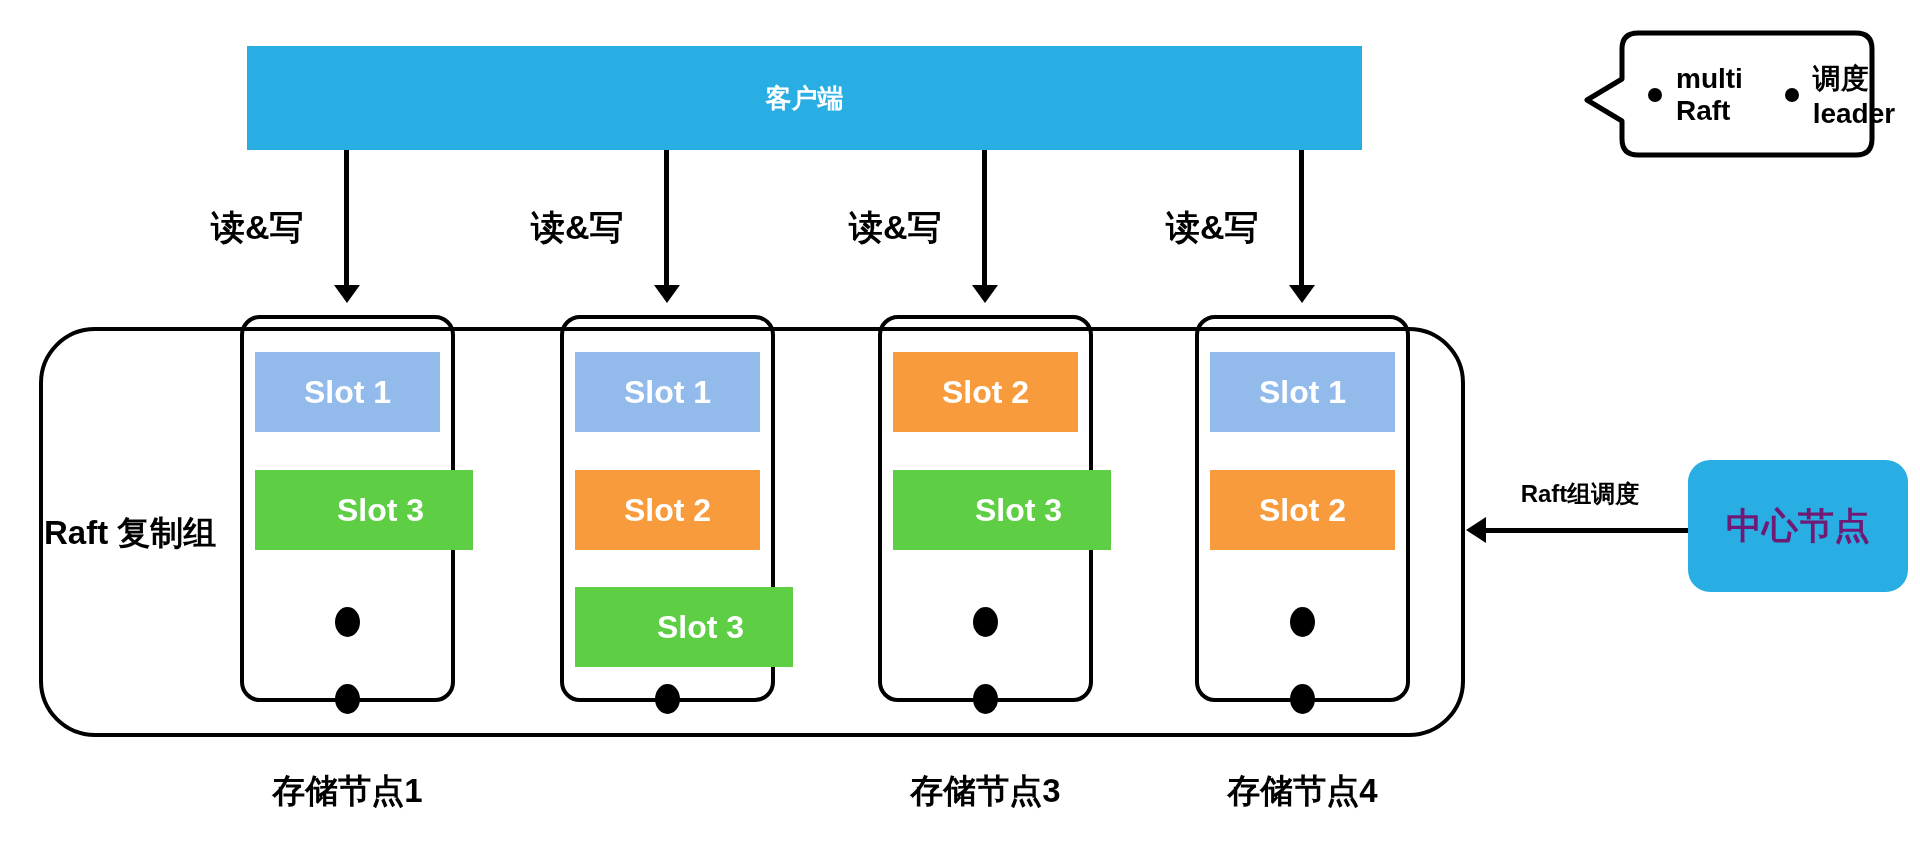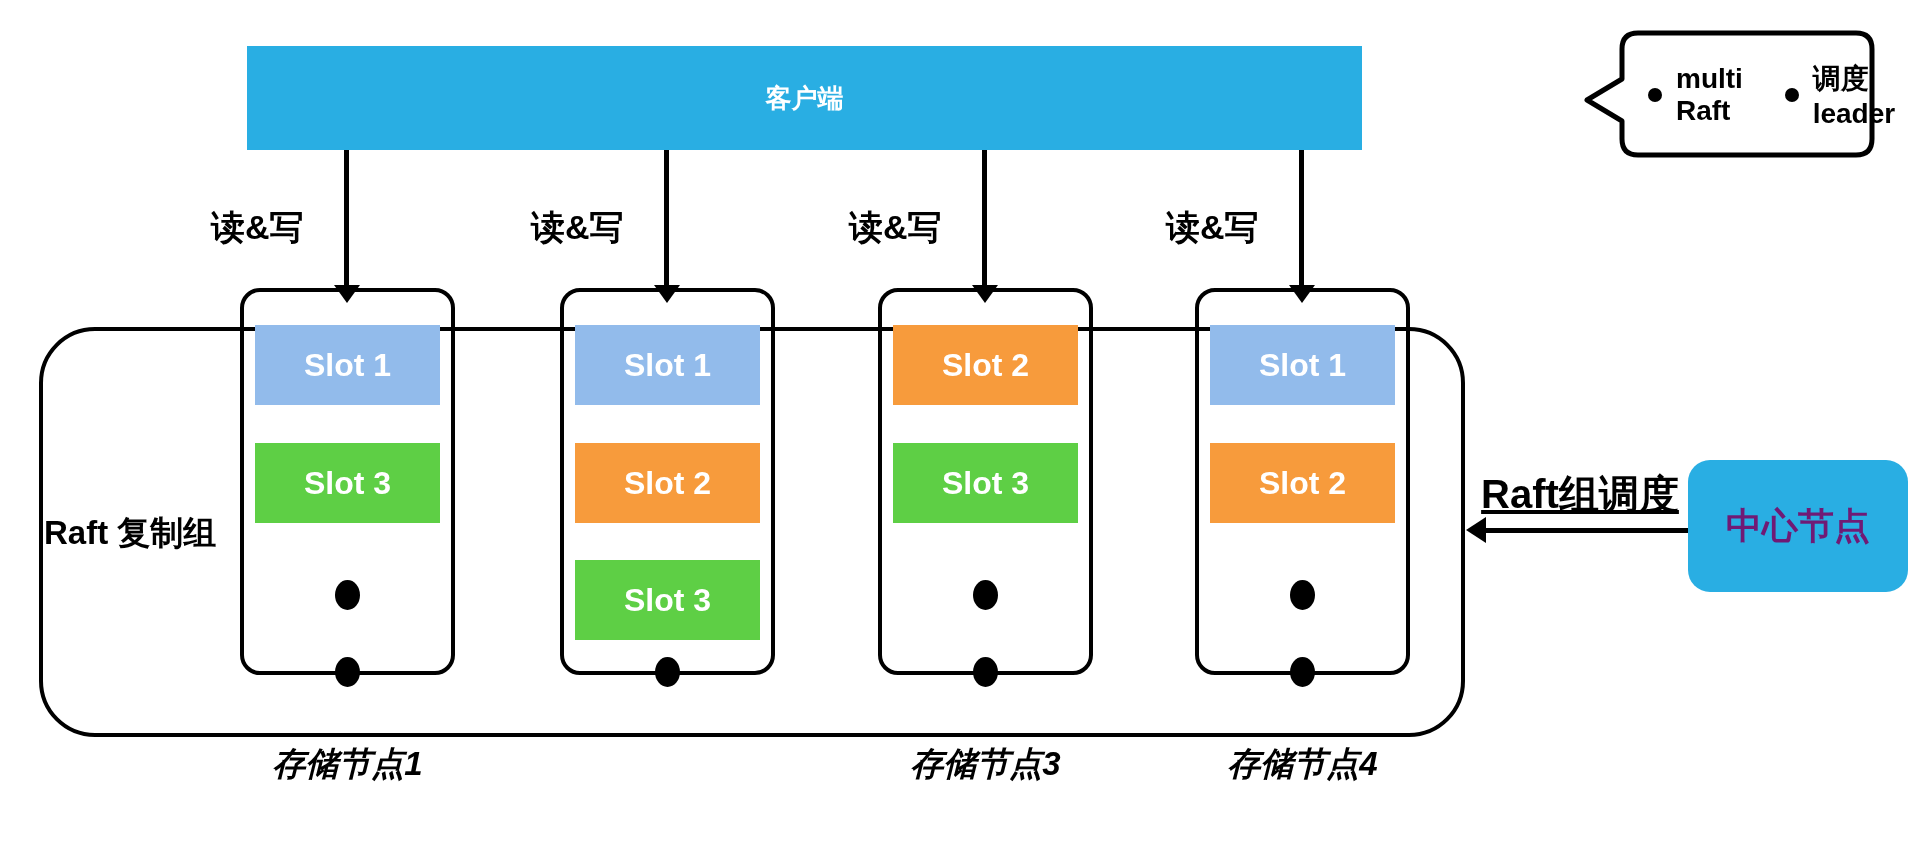--- a/index.html
+++ b/index.html
@@ -20,42 +20,42 @@
     border-left:13px solid transparent;border-right:13px solid transparent;
     border-top:18px solid var(--line_black);}
   .rw-label{top:207px;width:130px;height:40px;line-height:40px;text-align:left;font-size:34px;}
 
   
   #raft-group-rect{left:39px;top:327px;width:1426px;height:410px;
     border:4px solid var(--line_black);border-radius:56px;box-sizing:border-box;}
   #raft-group-label{left:44px;top:512px;height:42px;line-height:42px;font-size:33px;}
 
   
-  .node{top:288px;width:215px;height:387px;border:4px solid var(--line_black);
+  .node{top:315px;width:215px;height:387px;border:4px solid var(--line_black);
     border-radius:20px;box-sizing:border-box;}
   .slot{position:absolute;left:11px;width:185px;height:80px;display:flex;align-items:center;
     justify-content:center;color:#fff;font-size:32px;}
   .row-a{top:33px;} .row-b{top:151px;} .row-c{top:268px;}
   .sc-blue{background:var(--slot_blue);}
   .sc-orange{background:var(--slot_orange);}
-  .sc-green{background:var(--slot_green);}
+  .sc-green{background:var(--slot_green);padding-left:33px;}
   .dot{position:absolute;left:91px;width:25px;height:30px;border-radius:50%;background:var(--line_black);}
   .dot-a{top:288px;} .dot-b{top:365px;}
   .node-label{position:absolute;left:0;top:452px;width:100%;height:40px;line-height:40px;
-    text-align:center;font-size:33px;font-style:italic;}
+    text-align:center;font-size:33px;}
 
   
   #central-node{left:1688px;top:460px;width:220px;height:132px;background:var(--client_blue);
     border-radius:22px;display:flex;align-items:center;justify-content:center;color:#701a75;font-size:36px;}
   #sched-line{left:1486px;top:528px;width:202px;height:5px;background:var(--line_black);}
   #sched-head{left:1466px;top:517px;width:0;height:0;
     border-top:13px solid transparent;border-bottom:13px solid transparent;
     border-right:20px solid var(--line_black);}
   #sched-label{left:1470px;top:474px;width:220px;height:40px;line-height:40px;
-    text-align:center;font-size:40px;text-decoration:underline;}
+    text-align:center;font-size:24px;}
 
   
   #callout-svg{left:1580px;top:28px;}
   #callout-items{left:1648px;top:58px;display:flex;flex-direction:row;gap:9px;margin-top:20px;}
   .callout-row{display:flex;align-items:center;gap:14px;height:34px;font-size:28px;}
   .bullet{width:14px;height:14px;border-radius:50%;background:var(--line_black);flex:0 0 auto;}
 </style>
 </head>
 <body>
 

